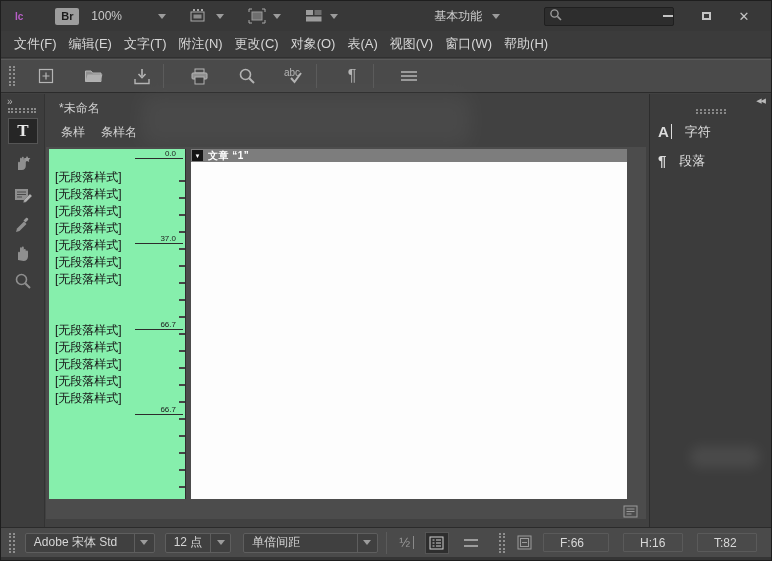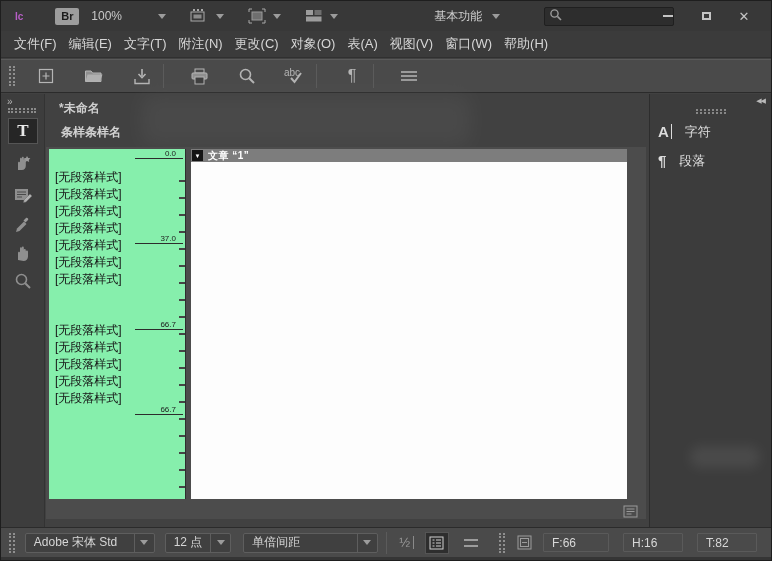--- a/index.html
+++ b/index.html
@@ -39,22 +39,22 @@
 
   
   .tool-panel { position:absolute; left:0; top:0; width:44px; height:433px; background:#3d3d3d; border-right:1px solid #333; }
   .collapse-r { position:absolute; left:6px; top:2px; color:#b5b5b5; font-size:10px; letter-spacing:-1px; }
   .hgrip { position:absolute; left:7px; top:14px; width:28px; height:5px; border-top:2px dotted #8a8a8a; border-bottom:2px dotted #8a8a8a; }
   .tool { position:absolute; left:7px; width:30px; height:26px; display:flex; align-items:center; justify-content:center; }
   .tool.selected { background:#262626; border:1px solid #555; }
   .tool-T { color:#e8e8e8; font-family:"Liberation Serif","DejaVu Serif",serif; font-weight:bold; font-size:17px; }
 
   
-  .doc-tab { position:absolute; left:58px; top:6px; color:#cfcfcf; font-size:12px;font-weight:bold; }
-  .view-tabs { position:absolute; left:60px; top:30px; display:flex; gap:0;font-weight:bold; }
+  .doc-tab { position:absolute; left:58px; top:6px; color:#cfcfcf; font-size:12px; }
+  .view-tabs { position:absolute; left:60px; top:30px; display:flex; gap:16px; }
   .view-tab { color:#d2d2d2; font-size:12px; }
   .smudge1 { position:absolute; left:140px; top:0px; width:330px; height:52px; background:#5c5c5c; opacity:.30; filter:blur(9px); border-radius:12px; }
 
   .doc-frame { position:absolute; left:45px; top:53px; width:600px; height:372px; background:#4c4c4c; }
 
   .styles-col { position:absolute; left:3px; top:2px; width:137px; height:350px; background:#86efac; border-right:1px solid #2e2e2e; }
   .style-rows { position:absolute; left:0; top:20px; right:30px; }
   .style-row { height:17px; line-height:17px; font-size:12px; color:#161616; padding-left:6px; white-space:nowrap; }
   .row-gap { height:34px; }
   .ruler-ticks { position:absolute; right:0; top:16px; width:6px; height:330px;
@@ -78,21 +78,21 @@
   .smudge2 { position:absolute; left:40px; top:352px; width:70px; height:22px; background:#ffffff; opacity:.07; filter:blur(6px); border-radius:10px; }
 
   
   .status-bar { position:absolute; left:0; top:526px; width:100%; height:30px; background:#4a4a4a; border-top:1px solid #2b2b2b; display:flex; align-items:center; }
   .sel { height:20px; background:#404040; border:1px solid #5e5e5e; border-radius:2px; display:flex; align-items:center; color:#d6d6d6; font-size:12px; }
   .sel .sel-label { padding:0 8px; flex:1; white-space:nowrap; }
   .sel .sel-chev { width:20px; height:100%; border-left:1px solid #5e5e5e; display:flex; align-items:center; justify-content:center; }
   .sb-sep { width:1px; height:22px; background:#3a3a3a; border-right:1px solid #5b5b5b; margin:0 8px; }
   .sb-icon { width:26px; height:22px; display:flex; align-items:center; justify-content:center; color:#9c9c9c; }
   .sb-icon.pressed { background:#2e2e2e; border:1px solid #555; }
-  .count-box { height:19px; min-width:52px; border:1px solid #5a5a5a; border-radius:1px; color:#d8d8d8; font-size:12px; display:flex; align-items:center; padding:0 8px; margin-right:14px; }
+  .count-box { height:19px; min-width:52px; border:1px solid #5a5a5a; border-radius:1px; color:#d8d8d8; font-size:12px; display:flex; align-items:center; padding:0 16px; margin-right:14px; }
   .footer-strip { position:absolute; left:0; top:556px; width:100%; height:5px; background:#353535; }
 
   svg { overflow:visible; }
 </style>
 </head>
 <body>
 
 <div class="window">
 
   <div class="app-bar">

